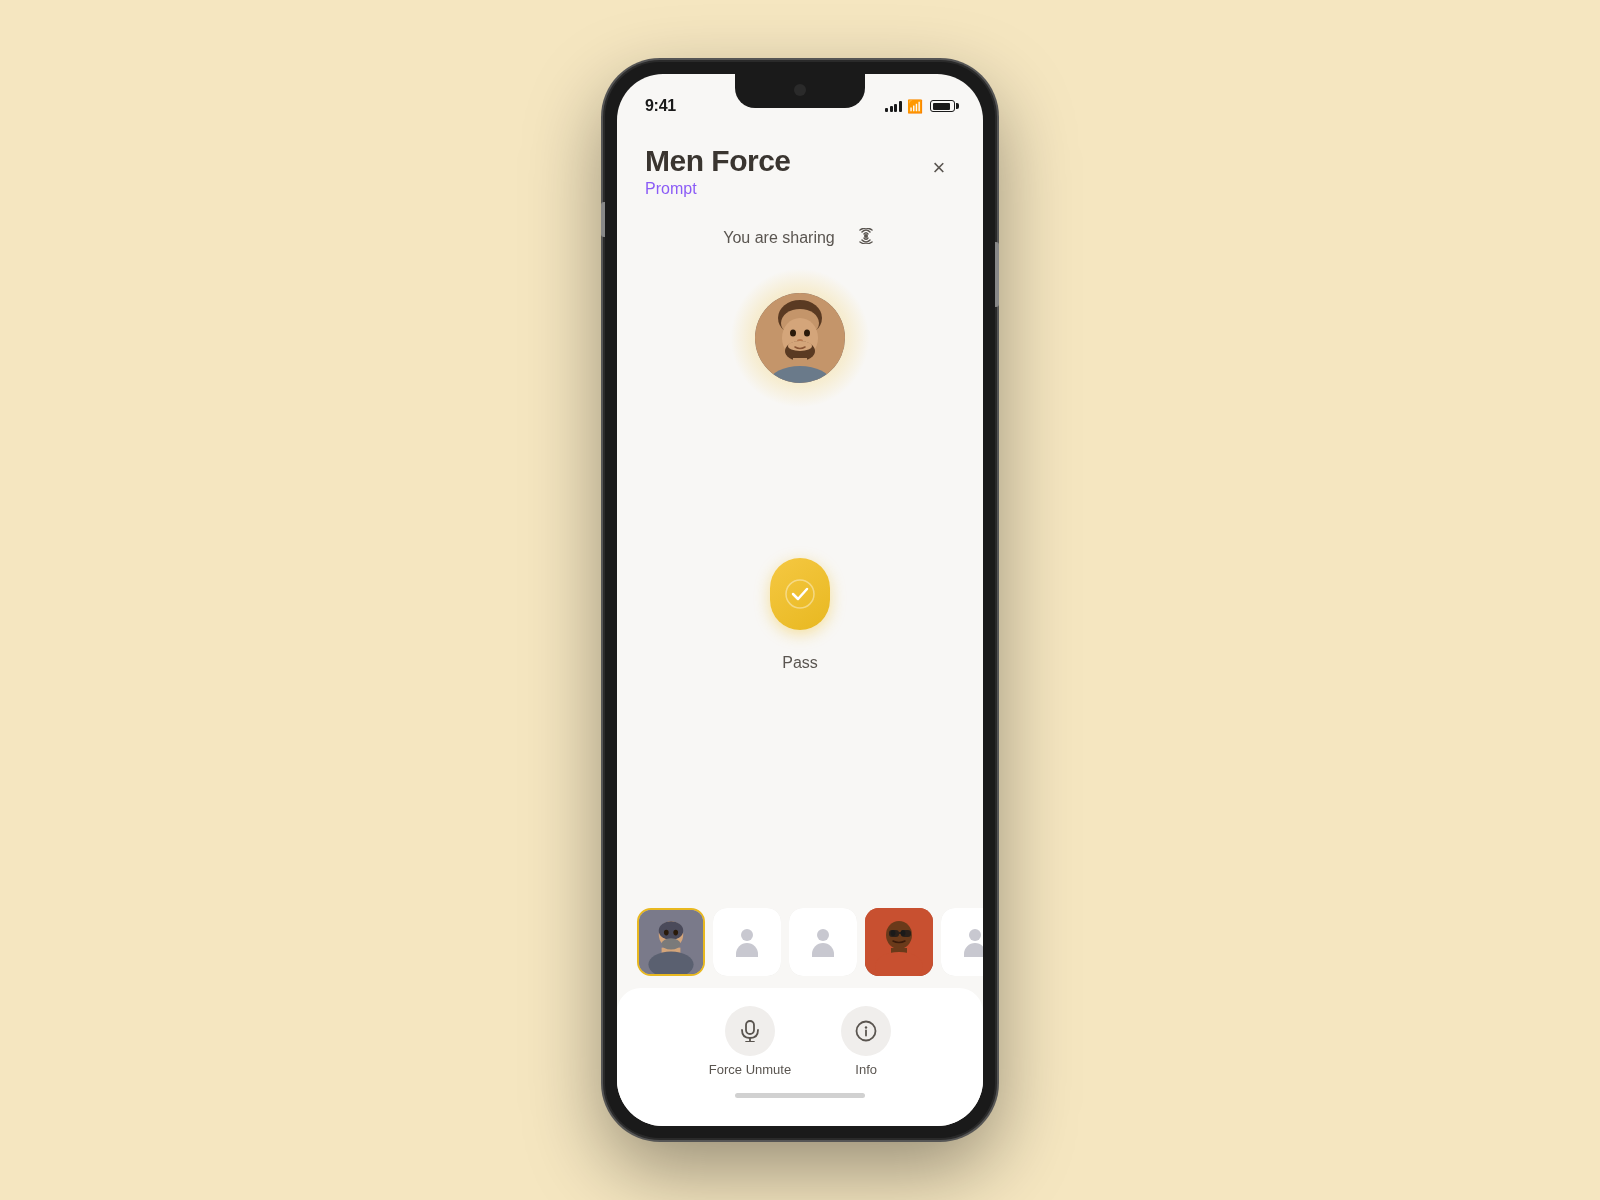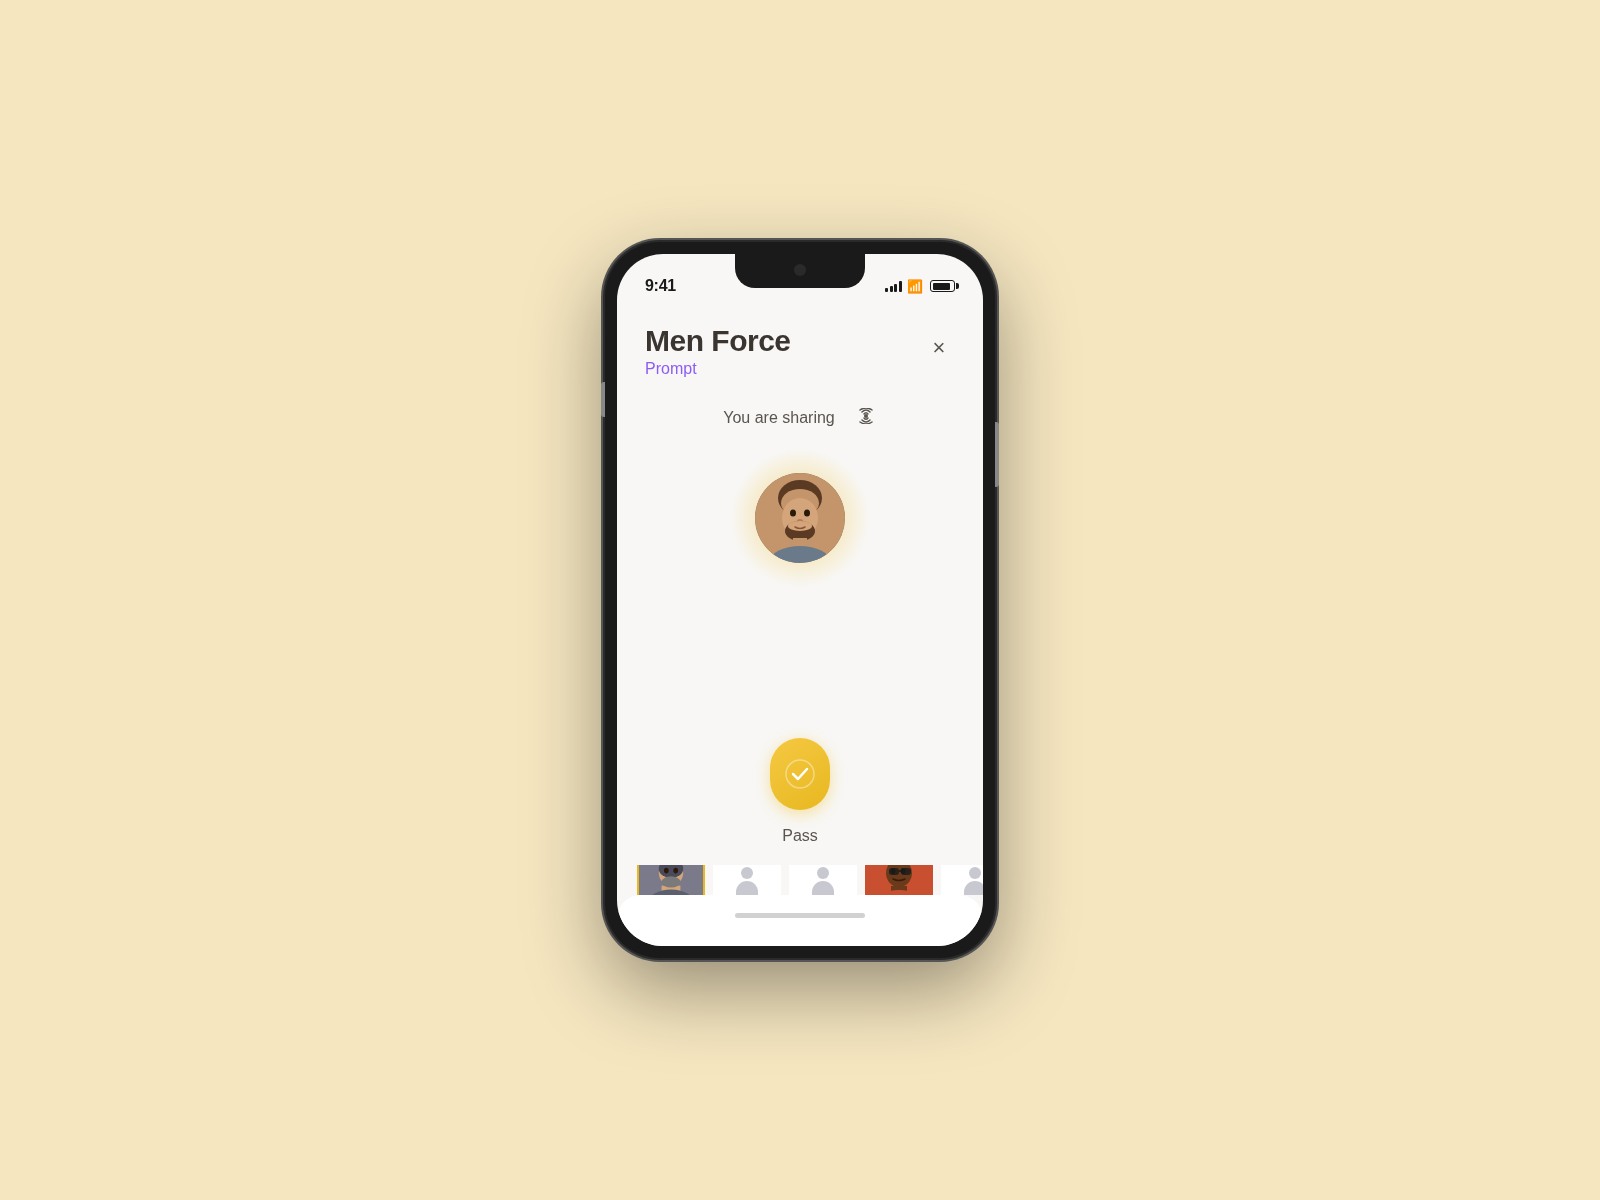--- a/index.html
+++ b/index.html
@@ -9,21 +9,21 @@
       height: 1200px;
       background-color: #f5e6c0;
       display: flex;
       align-items: center;
       justify-content: center;
       font-family: -apple-system, BlinkMacSystemFont, 'Helvetica Neue', Arial, sans-serif;
     }
 
     .phone-frame {
       width: 390px;
-      height: 716px;
+      height: 1076px;
       background: #1a1a1a;
       border-radius: 55px;
       position: relative;
       box-shadow:
         0 0 0 2px #2a2a2a,
         0 0 0 4px #555,
         0 30px 80px rgba(0,0,0,0.4);
       padding: 12px;
       display: flex;
       flex-direction: column;
@@ -256,21 +256,21 @@
       align-items: center;
       justify-content: center;
     }
 
     
     .pass-section {
       margin-top: 140px;
       display: flex;
       flex-direction: column;
       align-items: center;
-      gap: 17px;
+      gap: 24px;
     }
 
     .pass-button {
       width: 60px;
       height: 72px;
       background: linear-gradient(145deg, #f5c842, #e8b820);
       border-radius: 30px;
       display: flex;
       align-items: center;
       justify-content: center;
@@ -557,18 +557,43 @@
 
         <div class="participant-card">
           <div class="participant-ghost">
             <div class="person-svg"></div>
           </div>
         </div>
 
       </div>
 
       <div class="bottom-bar">
+        <div class="bottom-actions">
+
+          <div class="action-item">
+            <div class="action-icon-circle">
+              <svg width="22" height="22" viewBox="0 0 22 22">
+                <rect x="7" y="1" width="8" height="13" rx="4" fill="none" stroke="#5a5550" stroke-width="1.8"></rect>
+                <path d="M3 10 Q3 18 11 18 Q19 18 19 10" stroke="#5a5550" stroke-width="1.8" fill="none" stroke-linecap="round"></path>
+                <line x1="11" y1="18" x2="11" y2="22" stroke="#5a5550" stroke-width="1.8" stroke-linecap="round"></line>
+                <line x1="7" y1="22" x2="15" y2="22" stroke="#5a5550" stroke-width="1.8" stroke-linecap="round"></line>
+              </svg>
+            </div>
+            <span class="action-label">Force Unmute</span>
+          </div>
+
+          <div class="action-item">
+            <div class="action-icon-circle">
+              <svg width="22" height="22" viewBox="0 0 22 22">
+                <circle cx="11" cy="11" r="9.5" fill="none" stroke="#5a5550" stroke-width="1.8"></circle>
+                <circle cx="11" cy="7.5" r="1.2" fill="#5a5550"></circle>
+                <line x1="11" y1="10.5" x2="11" y2="15.5" stroke="#5a5550" stroke-width="1.8" stroke-linecap="round"></line>
+              </svg>
+            </div>
+            <span class="action-label">Info</span>
+          </div>
+        </div>
 
         <div class="home-indicator"></div>
       </div>
     </div>
   </div>
 </div>
 
 </body></html>

